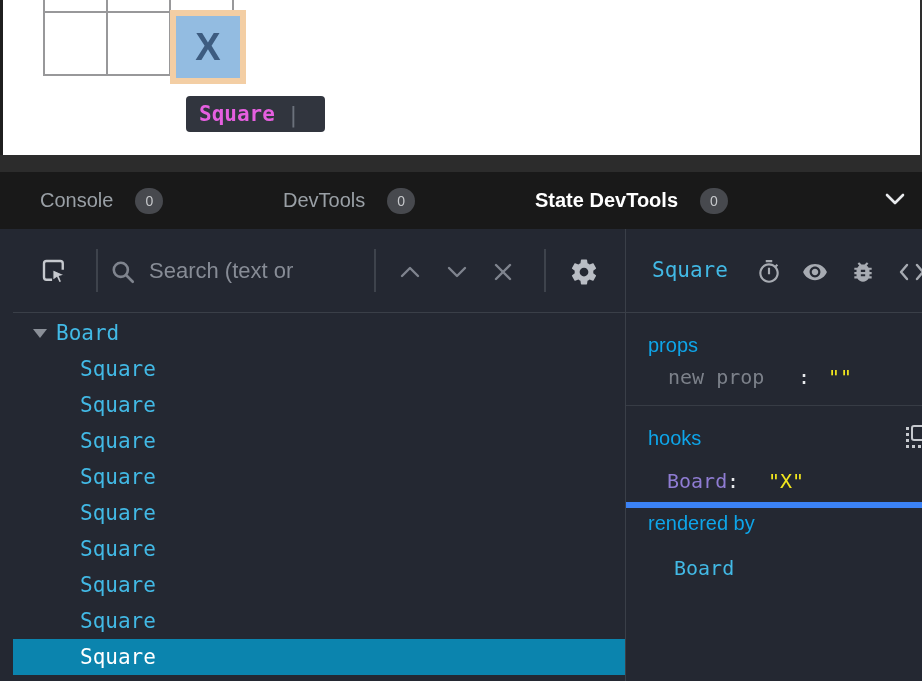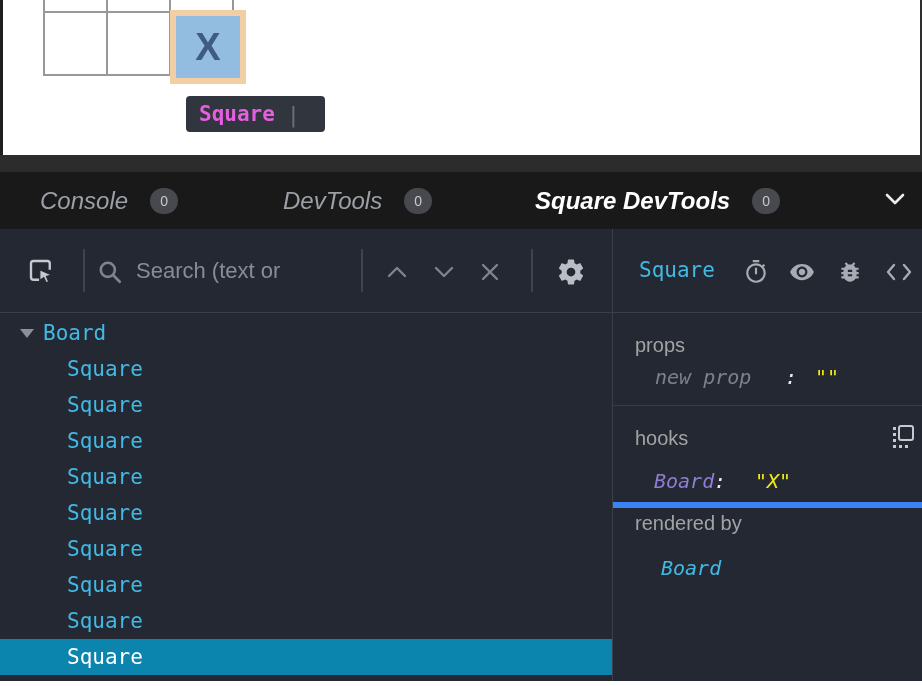--- a/index.html
+++ b/index.html
@@ -19,29 +19,29 @@
              border-radius:4px; display:inline-flex; align-items:center; padding:0 13px;
              font-family:"DejaVu Sans Mono",monospace; font-weight:bold; font-size:21px; white-space:nowrap; }
   .tt-name { color:#e65fe0; }
   .tt-sep  { color:#6b717b; font-weight:normal; margin:0 12px; font-size:22px; }
   .tt-dims { color:#d5d8dd; }
 
   
   .top-strip { position:absolute; top:155px; left:0; width:922px; height:17px; background:#2c2c2c; }
   .tabbar { position:absolute; top:172px; left:0; width:922px; height:57px; background:#191919; }
   .tab { position:absolute; top:0; height:57px; display:flex; align-items:center; gap:22px; cursor:default; }
-  .tab-label { font-size:24px; color:#9aa0a6;font-style:italic; }
+  .tab-label { font-size:20px; color:#9aa0a6; }
   .tab.active .tab-label { color:#ffffff; font-weight:600; }
   .badge { min-width:28px; height:26px; padding:0 7px; border-radius:13px; background:#47494e;
            color:#c7c9cc; font-size:14px; display:flex; align-items:center; justify-content:center; }
   .tab-chevron { position:absolute; left:884px; top:20px; }
 
   
   .devtools { position:absolute; top:229px; left:0; width:922px; height:452px; background:#242832; display:flex; }
-  .left-pane { width:613px; position:relative; border-right:1px solid #3a3f48; }
+  .left-pane { width:613px; position:relative; border-right:1px solid #3a3f48;margin-left:13px; }
   .right-pane { flex:1; position:relative; }
 
   .toolbar { position:absolute; top:0; left:0; right:0; height:84px; border-bottom:1px solid #3a3f48; }
   .toolbar .vsep { position:absolute; top:20px; width:2px; height:43px; background:#3e434c; }
   .sep1 { left:83px; } .sep2 { left:361px; } .sep3 { left:531px; }
   .tb-icon { position:absolute; }
   .search-input { position:absolute; left:136px; top:22px; width:218px; height:40px; background:transparent;
                   border:none; outline:none; color:#d0d3d8; font-size:22px; font-family:"Liberation Sans",sans-serif; }
   .search-input::placeholder { color:#878c96; opacity:1; }
 
@@ -57,23 +57,23 @@
 
   .insp-header { position:absolute; top:0; left:0; right:0; height:84px; border-bottom:1px solid #3a3f48; }
   .insp-title { position:absolute; left:26px; top:29px; font-family:"DejaVu Sans Mono",monospace;
                 font-size:21px; color:#42b9e5; }
   .hdr-icon { position:absolute; top:30px; }
 
   .sec { position:absolute; left:0; right:0; }
   .sec-props { top:84px; height:93px; border-bottom:1px solid #373c45; }
   .sec-hooks { top:177px; height:102px; border-bottom:6px solid #3b82f6; }
   .sec-rendered { top:279px; bottom:0; }
-  .sec-title { position:absolute; left:22px; font-size:20px; color:#a3a3a3; }
+  .sec-title { position:absolute; left:22px; font-size:20px; color:#0ea5e9; }
   .mono { font-family:"DejaVu Sans Mono",monospace; font-size:20px; }
-  .kv { position:absolute; white-space:pre;font-style:italic; }
+  .kv { position:absolute; white-space:pre; }
   .k-gray { color:#7c818a; } .k-purple { color:#8f7cd3; }
   .colon { color:#e8eaed; } .v-yellow { color:#f2e71e; }
   .link-cyan { color:#42b9e5; cursor:pointer; }
   .parse-icon { position:absolute; left:277px; top:17px; }
 
   .bottom-strip { position:absolute; top:681px; left:0; width:922px; height:5px; background:#ffffff; }
 
   svg.stroke-ic { stroke:#7f848e; stroke-width:2.4; fill:none; stroke-linecap:round; stroke-linejoin:round; }
 </style>
 </head>
@@ -110,21 +110,21 @@
   <nav class="tabbar">
     <div class="tab" style="left:40px">
       <span class="tab-label">Console</span>
       <span class="badge">0</span>
     </div>
     <div class="tab" style="left:283px">
       <span class="tab-label">DevTools</span>
       <span class="badge">0</span>
     </div>
     <div class="tab active" style="left:535px">
-      <span class="tab-label">Square DevTools</span>
+      <span class="tab-label">State DevTools</span>
       <span class="badge">0</span>
     </div>
     <span class="tab-chevron">
       <svg width="22" height="14" viewBox="0 0 22 14">
           <polyline points="3,3 11,11 19,3" fill="none" stroke="#e8eaed" stroke-width="2.6" stroke-linecap="round" stroke-linejoin="round"></polyline>
         </svg>
     </span>
   </nav>
 
   <div class="devtools">

